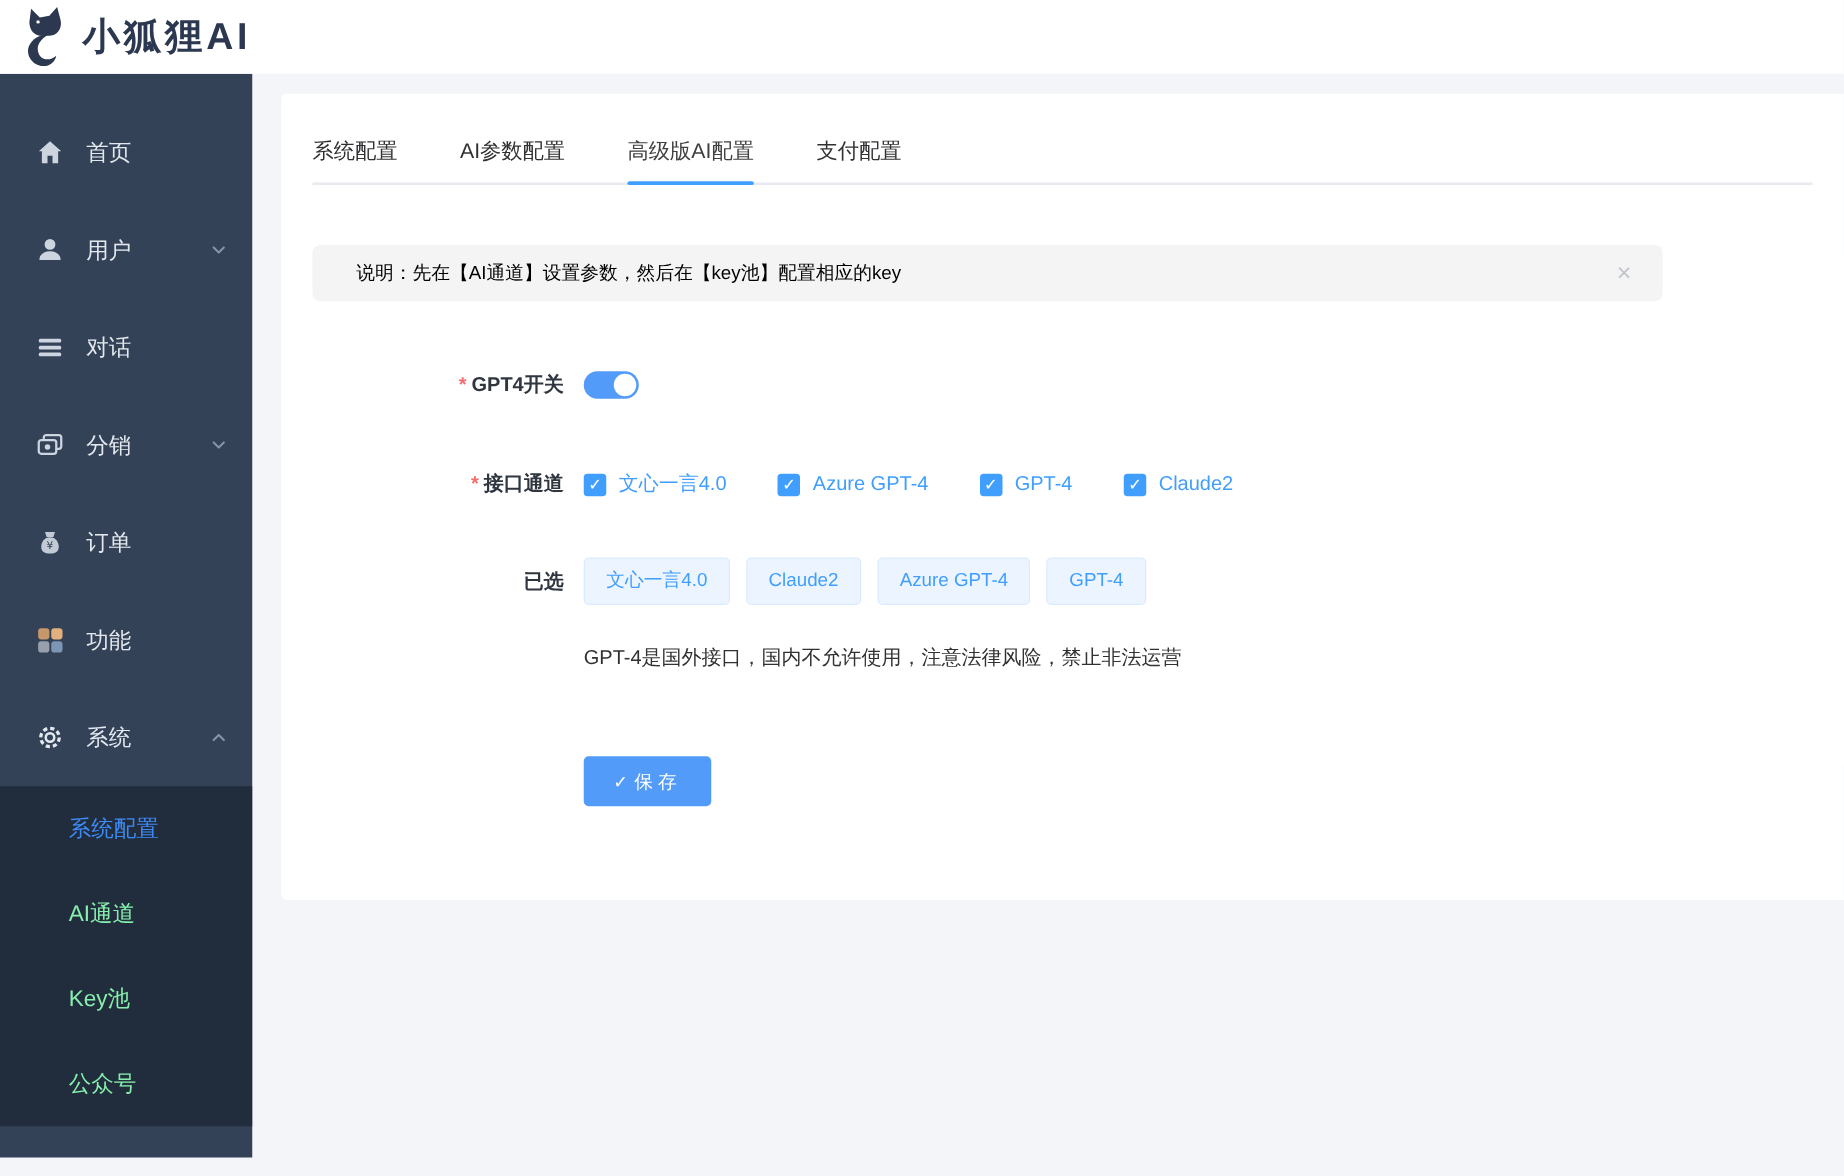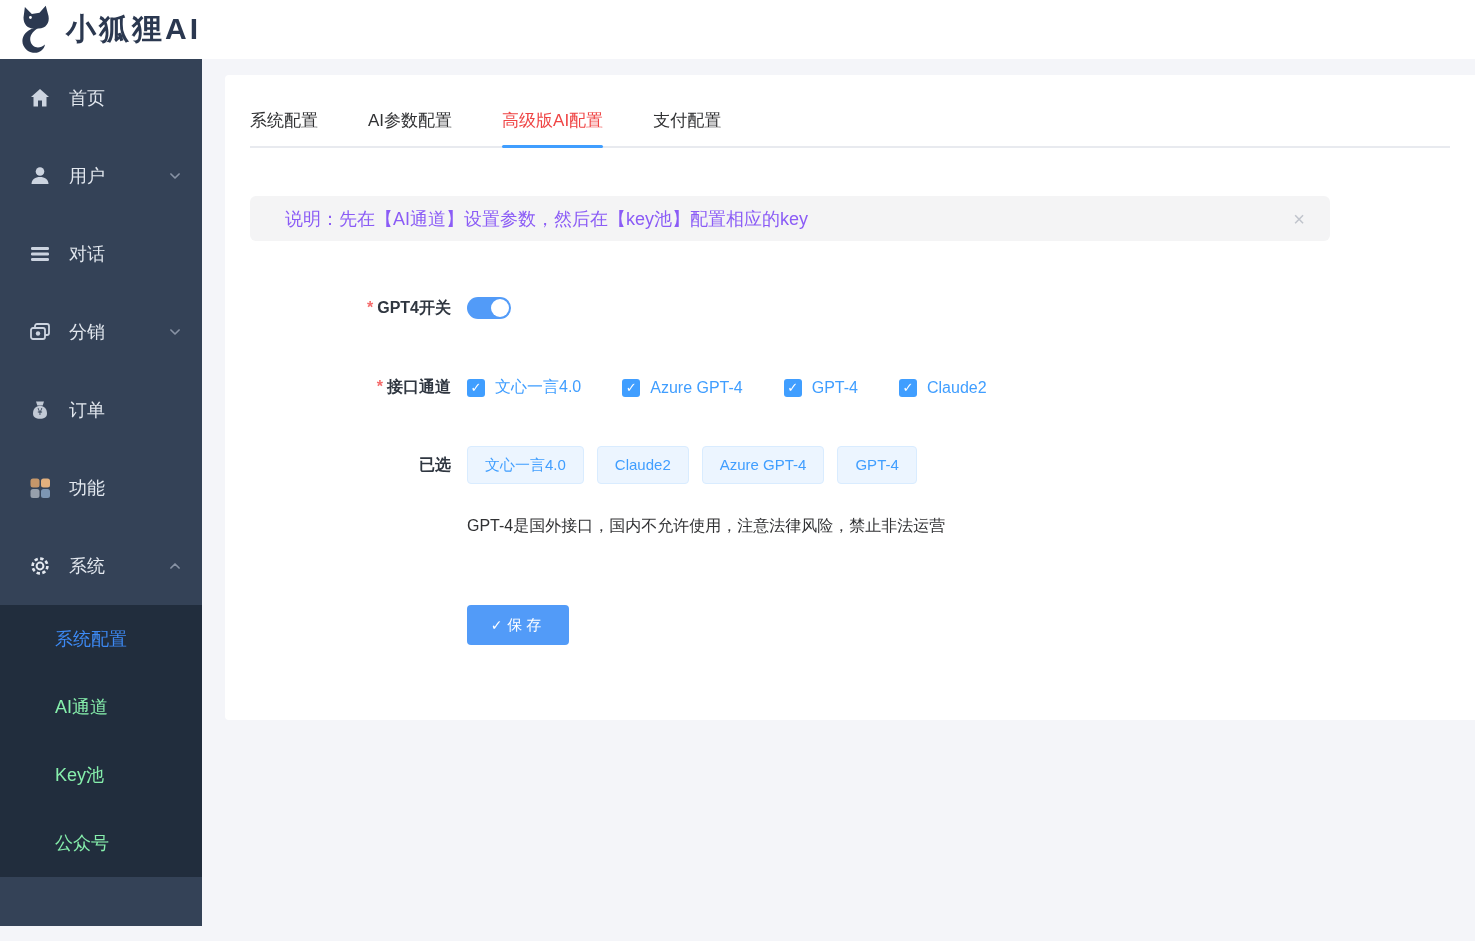--- a/index.html
+++ b/index.html
@@ -18,21 +18,21 @@
   }
   .logo-mark { width: 44px; height: 50px; flex: none; }
   .logo-text {
     font-size: 30px; font-weight: bold; color: #2b3850;
     letter-spacing: 3px; margin-left: 8px;
   }
 
   
   .sidebar {
     position: absolute; top: 59px; left: 0; width: 202px; bottom: 15px;
-    background: #344257; 
+    background: #344257; padding-top: 24px;
   }
   .nav-item {
     height: 78px; display: flex; align-items: center;
     padding: 0 18px 0 28px; color: #e3e8ef; font-size: 18px; cursor: pointer;
   }
   .nav-icon { width: 24px; height: 24px; margin-right: 17px; flex: none; }
   .nav-icon svg { display: block; }
   .nav-chevron { margin-left: auto; width: 18px; height: 18px; }
   .submenu { background: #212d3d; }
   .submenu-item {
@@ -44,32 +44,32 @@
   
   .main { position: absolute; left: 202px; top: 59px; right: 0; bottom: 0; background: #f4f5f9; }
   .card {
     margin: 16px 0 0 23px; height: 645px; background: #ffffff;
     border-radius: 4px 0 0 4px; padding: 0 25px;
   }
 
   
   .tabs { display: flex; gap: 50px; padding-top: 34px; border-bottom: 2px solid #e8eaef; }
   .tab { font-size: 17px; color: #303133; padding-bottom: 14px; cursor: pointer; position: relative; }
-  .tab.active { color: #ef4444; }
+  .tab.active { color: #404040; }
   .tab.active::after {
     content: ""; position: absolute; left: 0; right: 0; bottom: -2px;
     height: 3px; background: #409EFF; border-radius: 2px;
   }
 
   
   .alert {
     margin-top: 48px; width: 1080px; height: 45px; background: #f4f4f5;
     border-radius: 6px; display: flex; align-items: center; padding: 0 25px 0 35px;
   }
-  .alert-text { color: #8b5cf6; font-size: 18px; }
+  .alert-text { color: #000000; font-size: 15px; }
   .alert-close {
     margin-left: auto; color: #c0c4cc; font-size: 20px; line-height: 1;
     cursor: pointer; user-select: none;
   }
 
   
   .form { margin-top: 56px; }
   .form-row { display: flex; align-items: center; }
   .form-label {
     width: 201px; flex: none; text-align: right;

